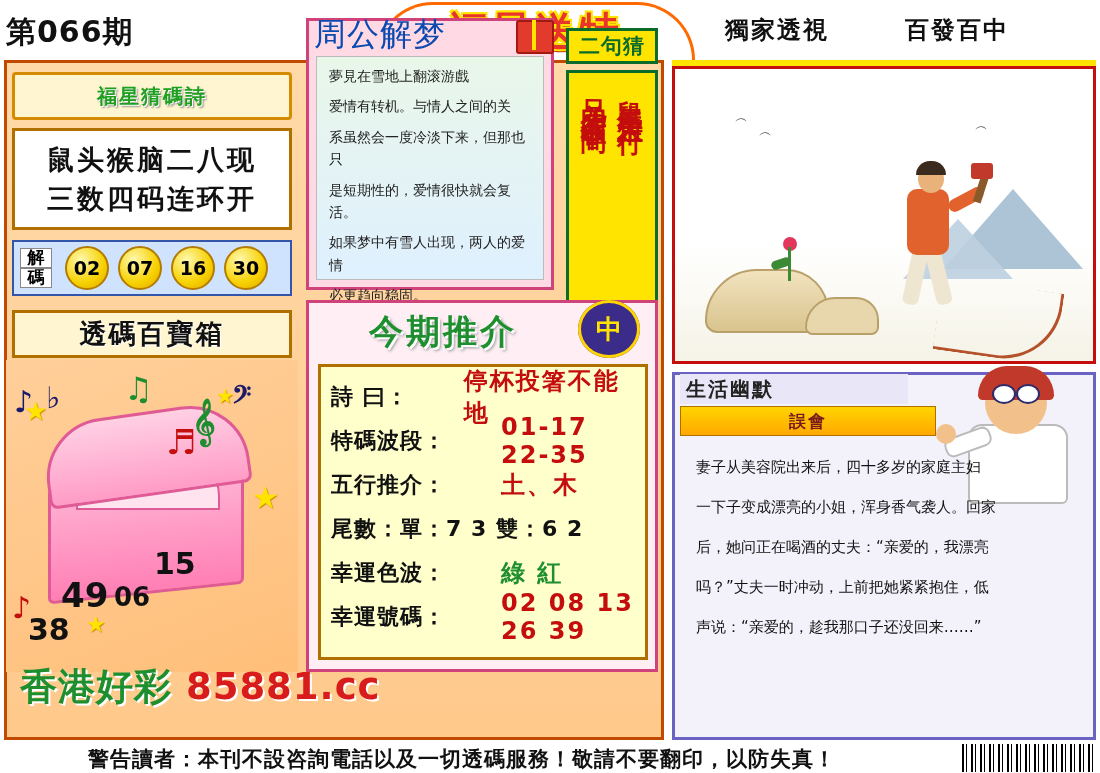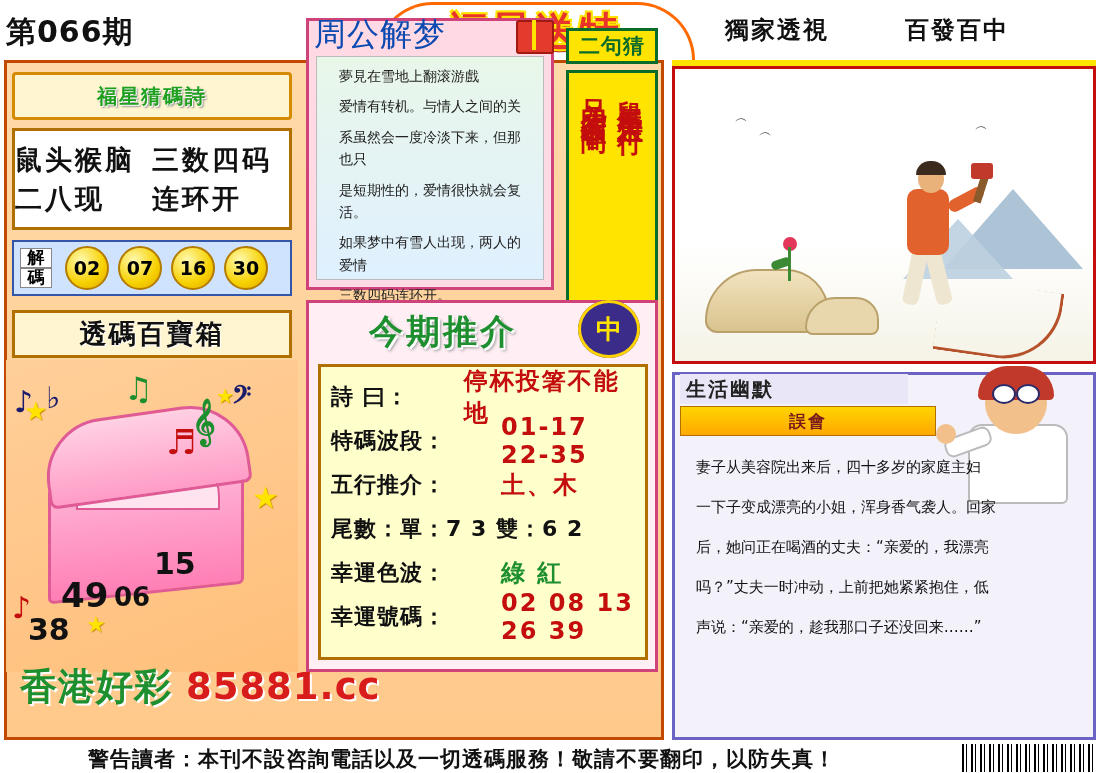--- a/index.html
+++ b/index.html
@@ -69,21 +69,21 @@
     box-sizing:border-box;
     display:flex;align-items:center;justify-content:center;
   }
   .fx-title .t{
     font-size:20px;font-weight:bold;color:#1ea01e;
     text-shadow:1px 1px 0 #fff,2px 2px 2px #888;letter-spacing:2px;
   }
   .fx-box{
     position:absolute;left:12px;top:128px;width:280px;height:102px;
     background:#ffffff;border:3px solid #b07000;box-sizing:border-box;
-    display:flex;flex-direction:row;justify-content:center;align-items:center;
+    display:flex;flex-direction:column;justify-content:center;align-items:center;
   }
   .fx-box .line{
     font-size:27px;font-weight:bold;color:#111;letter-spacing:3px;line-height:1.45;
   }
   .code-row{
     position:absolute;left:12px;top:240px;width:280px;height:56px;
     background:#cfe3ff;border:2px solid #3355aa;box-sizing:border-box;
     display:flex;align-items:center;
   }
   .code-label{
@@ -148,21 +148,21 @@
   .dream-hdr{
     position:absolute;left:306px;top:18px;width:248px;height:34px;
     display:flex;align-items:center;
   }
   .dream-hdr .t{
     font-size:32px;font-weight:normal;color:#0b4ab0;margin-left:8px;letter-spacing:1px;
   }
   .dream-inner{
     position:absolute;left:316px;top:56px;width:228px;height:224px;
     background:linear-gradient(to bottom,#e9f7e9,#dff0ff);
-    border:1px solid #bbb;box-sizing:border-box;padding:8px 22px;
+    border:1px solid #bbb;box-sizing:border-box;padding:8px 12px;
   }
   .dream-inner p{
     margin:0 0 8px 0;font-size:14px;color:#222;line-height:1.6;
     font-family:"DejaVu Sans",sans-serif;
   }
   .dream-gift{
     position:absolute;left:516px;top:20px;width:34px;height:30px;
     background:#e23b2e;border:2px solid #a01a10;border-radius:3px;
   }
   .dream-gift:after{
@@ -380,21 +380,21 @@
   <div class="dream-hdr">
     <span class="t">周公解梦</span>
   </div>
   <div class="dream-gift"></div>
   <div class="dream-inner">
     <p>夢見在雪地上翻滚游戲</p>
     <p>爱情有转机。与情人之间的关</p>
     <p>系虽然会一度冷淡下来，但那也只</p>
     <p>是短期性的，爱情很快就会复活。</p>
     <p>如果梦中有雪人出现，两人的爱情</p>
-    <p>三数四码连环开。</p>
+    <p>必更趋向稳固。</p>
   </div>
 
   <div class="two-guess">
     <span class="t">二句猜</span>
   </div>
   <div class="vert-box">
     <div class="vcol">鼠生屋角木二行</div>
     <div class="vcol">兄弟同行在中間</div>
   </div>
 

